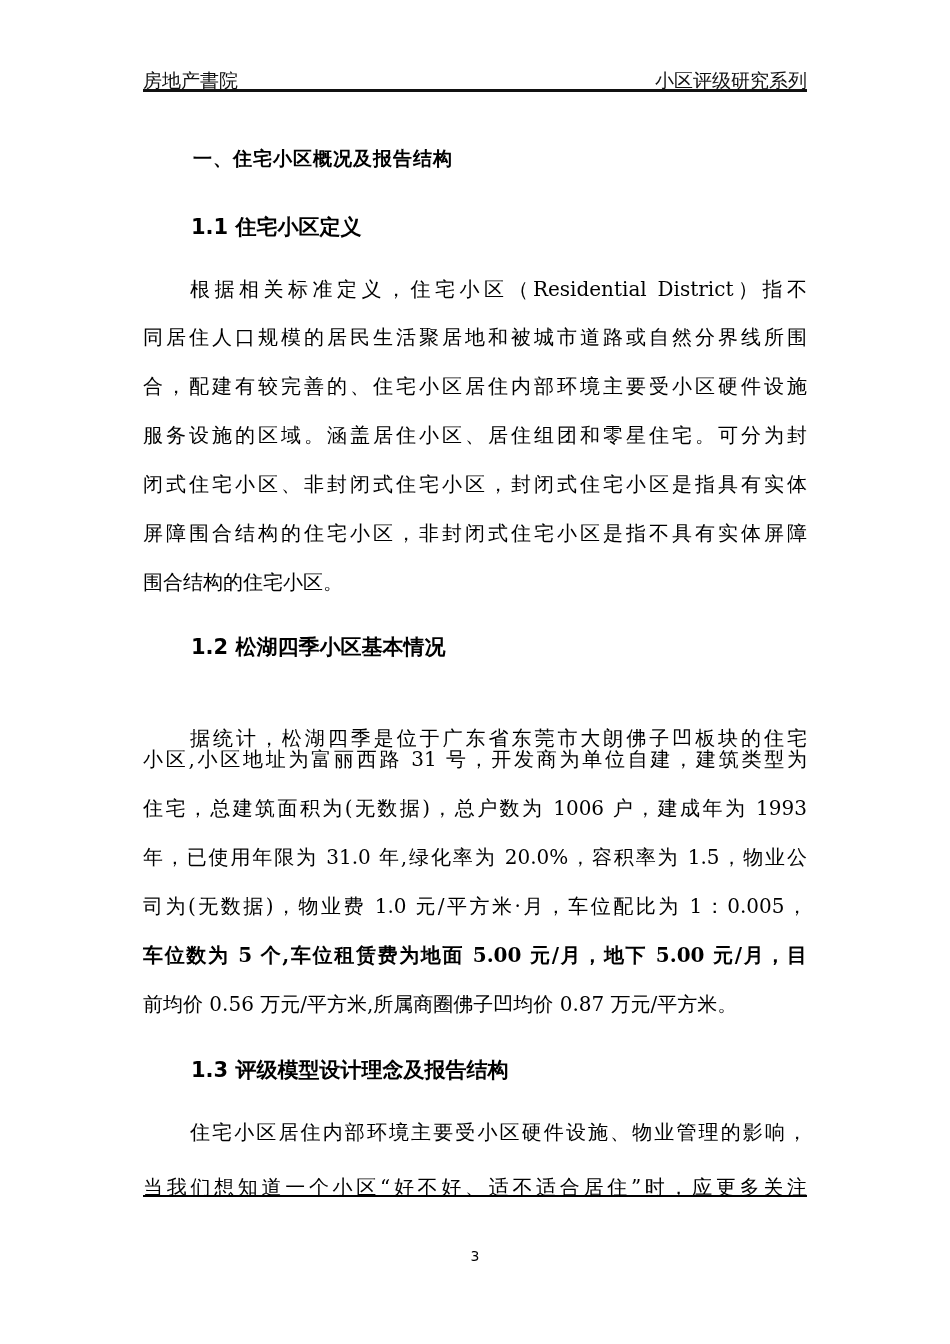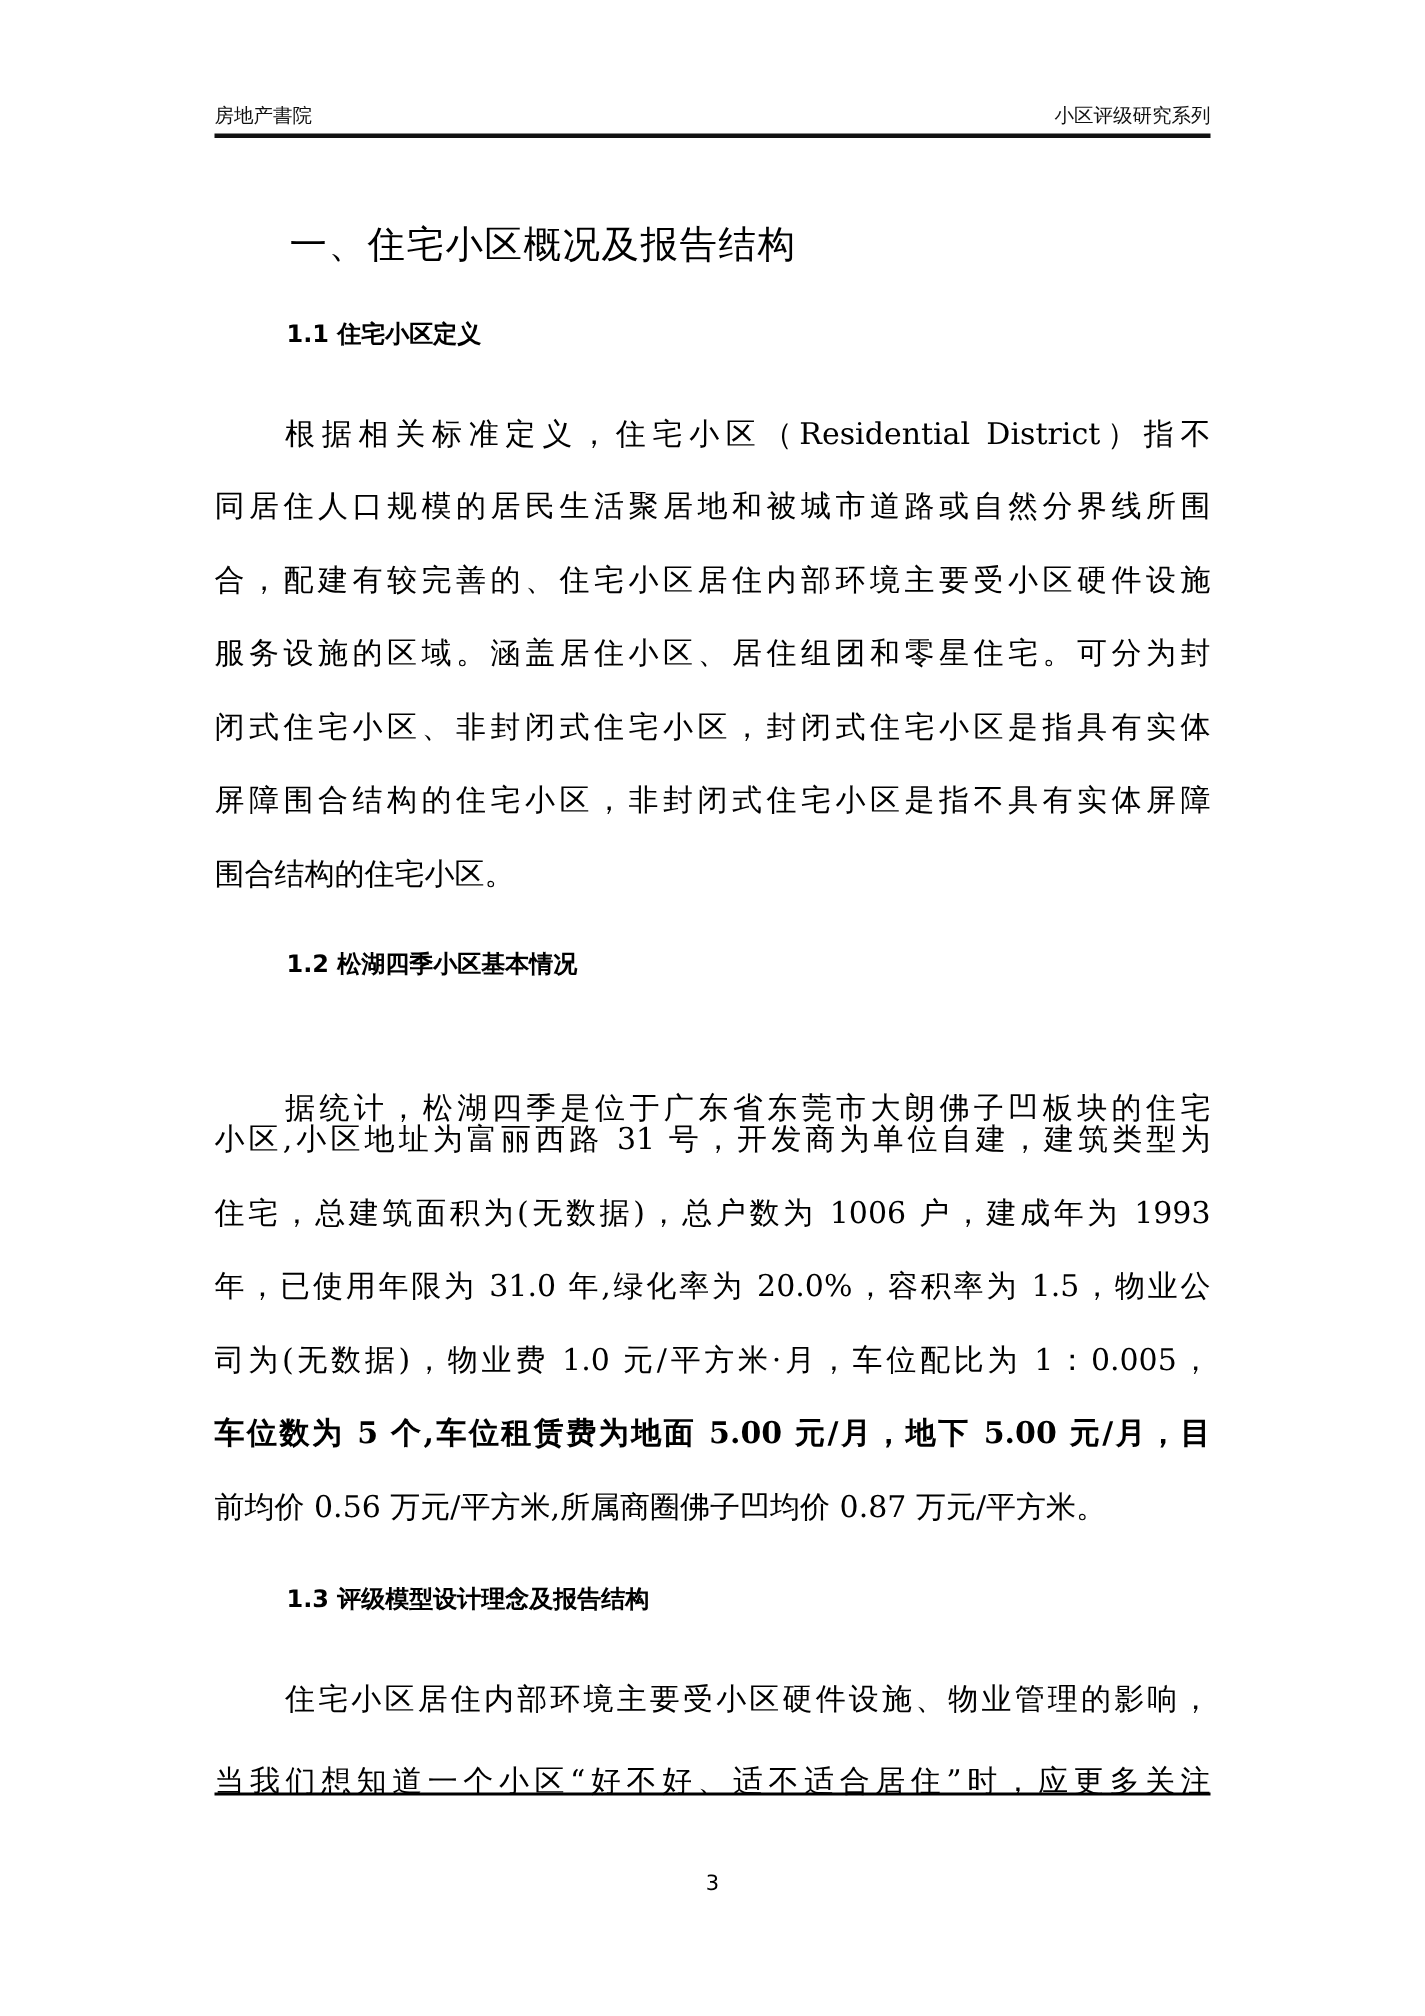--- a/index.html
+++ b/index.html
@@ -14,21 +14,21 @@
     overflow: hidden;
     color: #000;
   }
   .header {
     position: absolute;
     left: 143px;
     top: 64px;
     width: 664px;
     height: 24px;
     font-family: "DejaVu Sans", "Liberation Sans", sans-serif;
-    font-size: 13px;
+    font-size: 19px;
     color: #111;
   }
   .header .left {
     position: absolute;
     left: 0;
     top: 4px;
   }
   .header .right {
     position: absolute;
     right: 0;
@@ -47,30 +47,30 @@
     left: 143px;
     top: 140px;
     width: 664px;
     font-family: "DejaVu Serif", "Liberation Serif", serif;
   }
   .h1 {
     position: absolute;
     left: 50px;
     top: 6px;
     font-family: "DejaVu Sans", "Liberation Sans", sans-serif;
-    font-size: 25px;
-    font-weight: normal;
+    font-size: 19px;
+    font-weight: bold;
     letter-spacing: 1px;
     white-space: nowrap;
   }
   .h2 {
     position: absolute;
     left: 48px;
     font-family: "DejaVu Sans", "Liberation Sans", sans-serif;
-    font-size: 16px;
+    font-size: 21px;
     font-weight: bold;
     white-space: nowrap;
   }
   .para-line {
     position: absolute;
     left: 0;
     width: 664px;
     font-size: 20px;
     line-height: 28px;
     white-space: nowrap;

